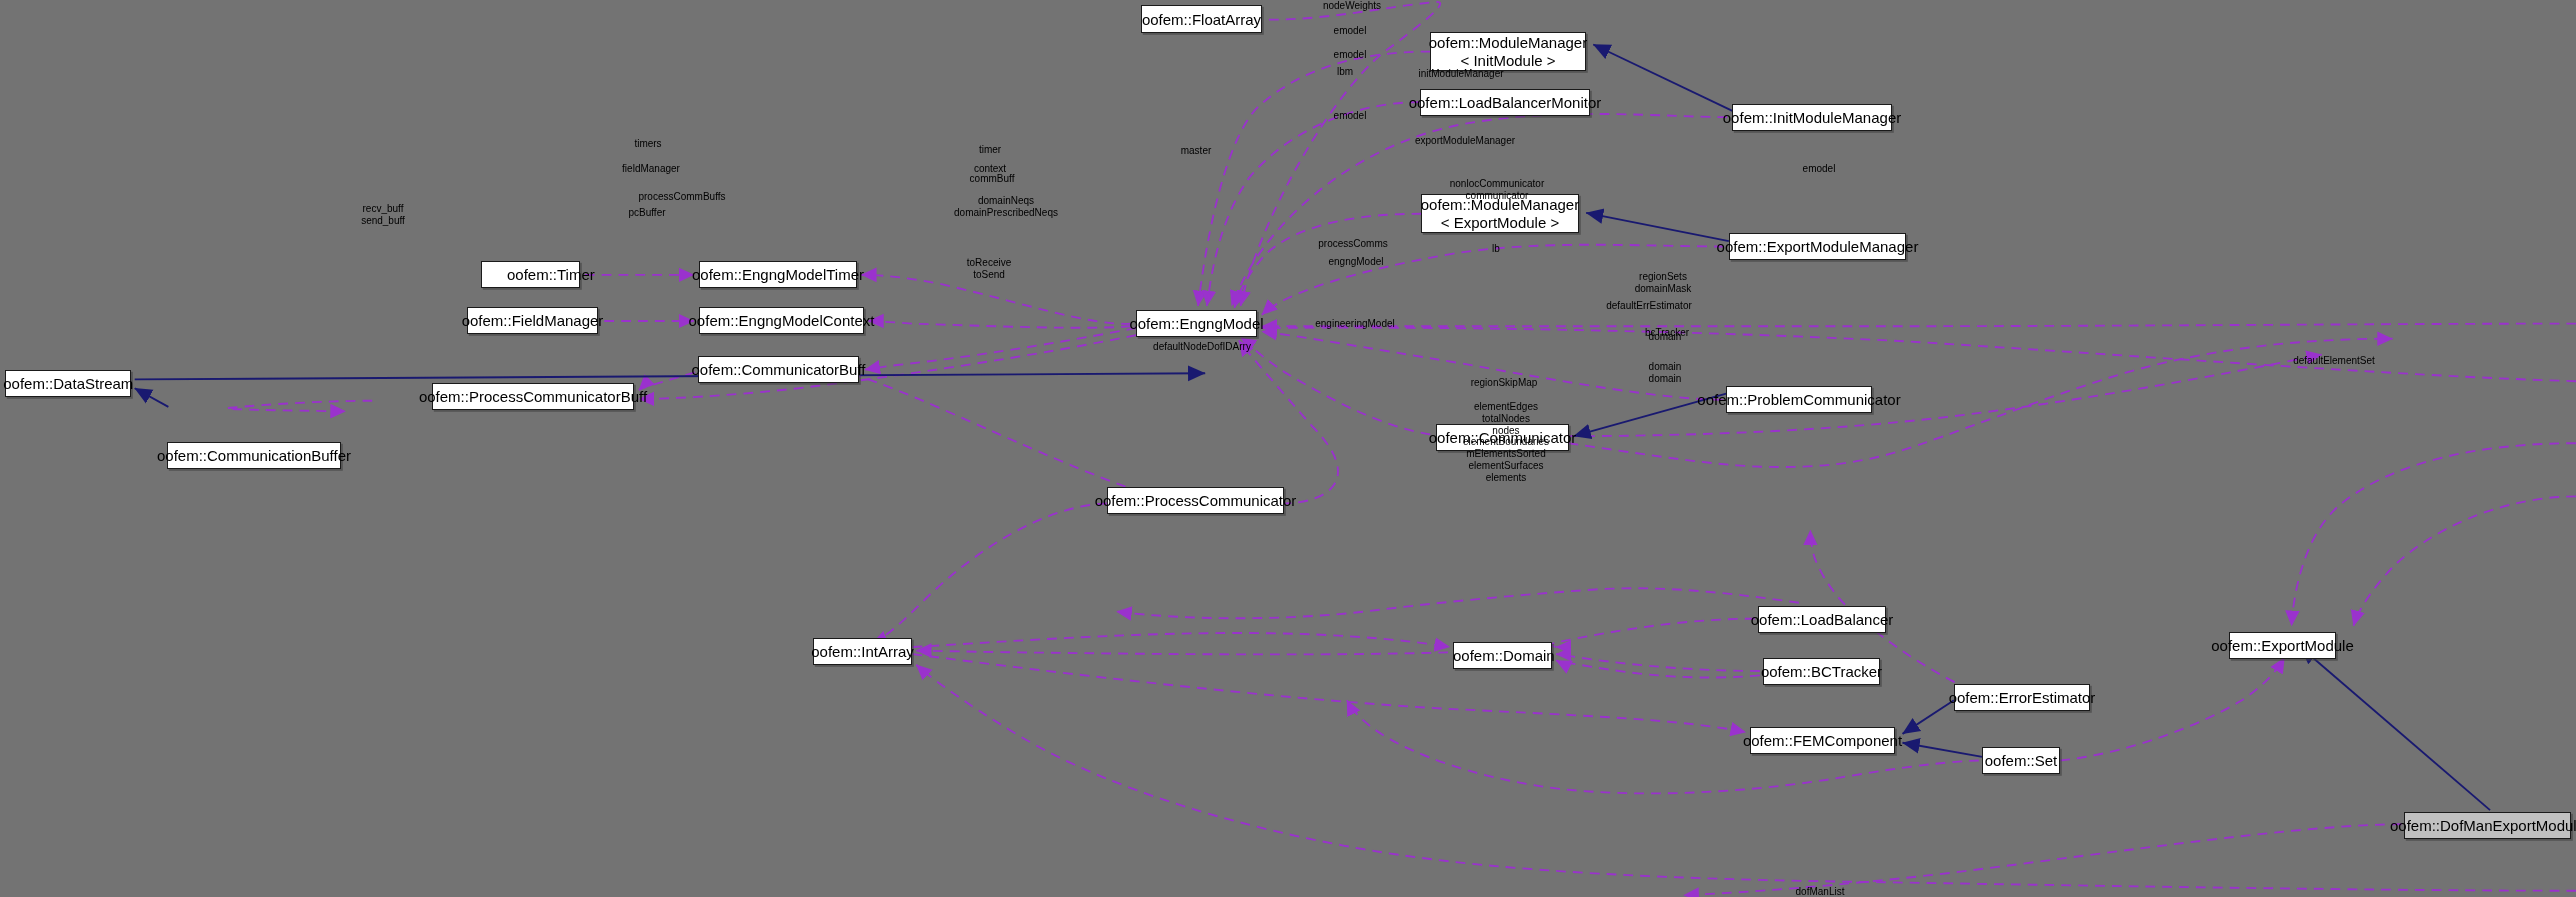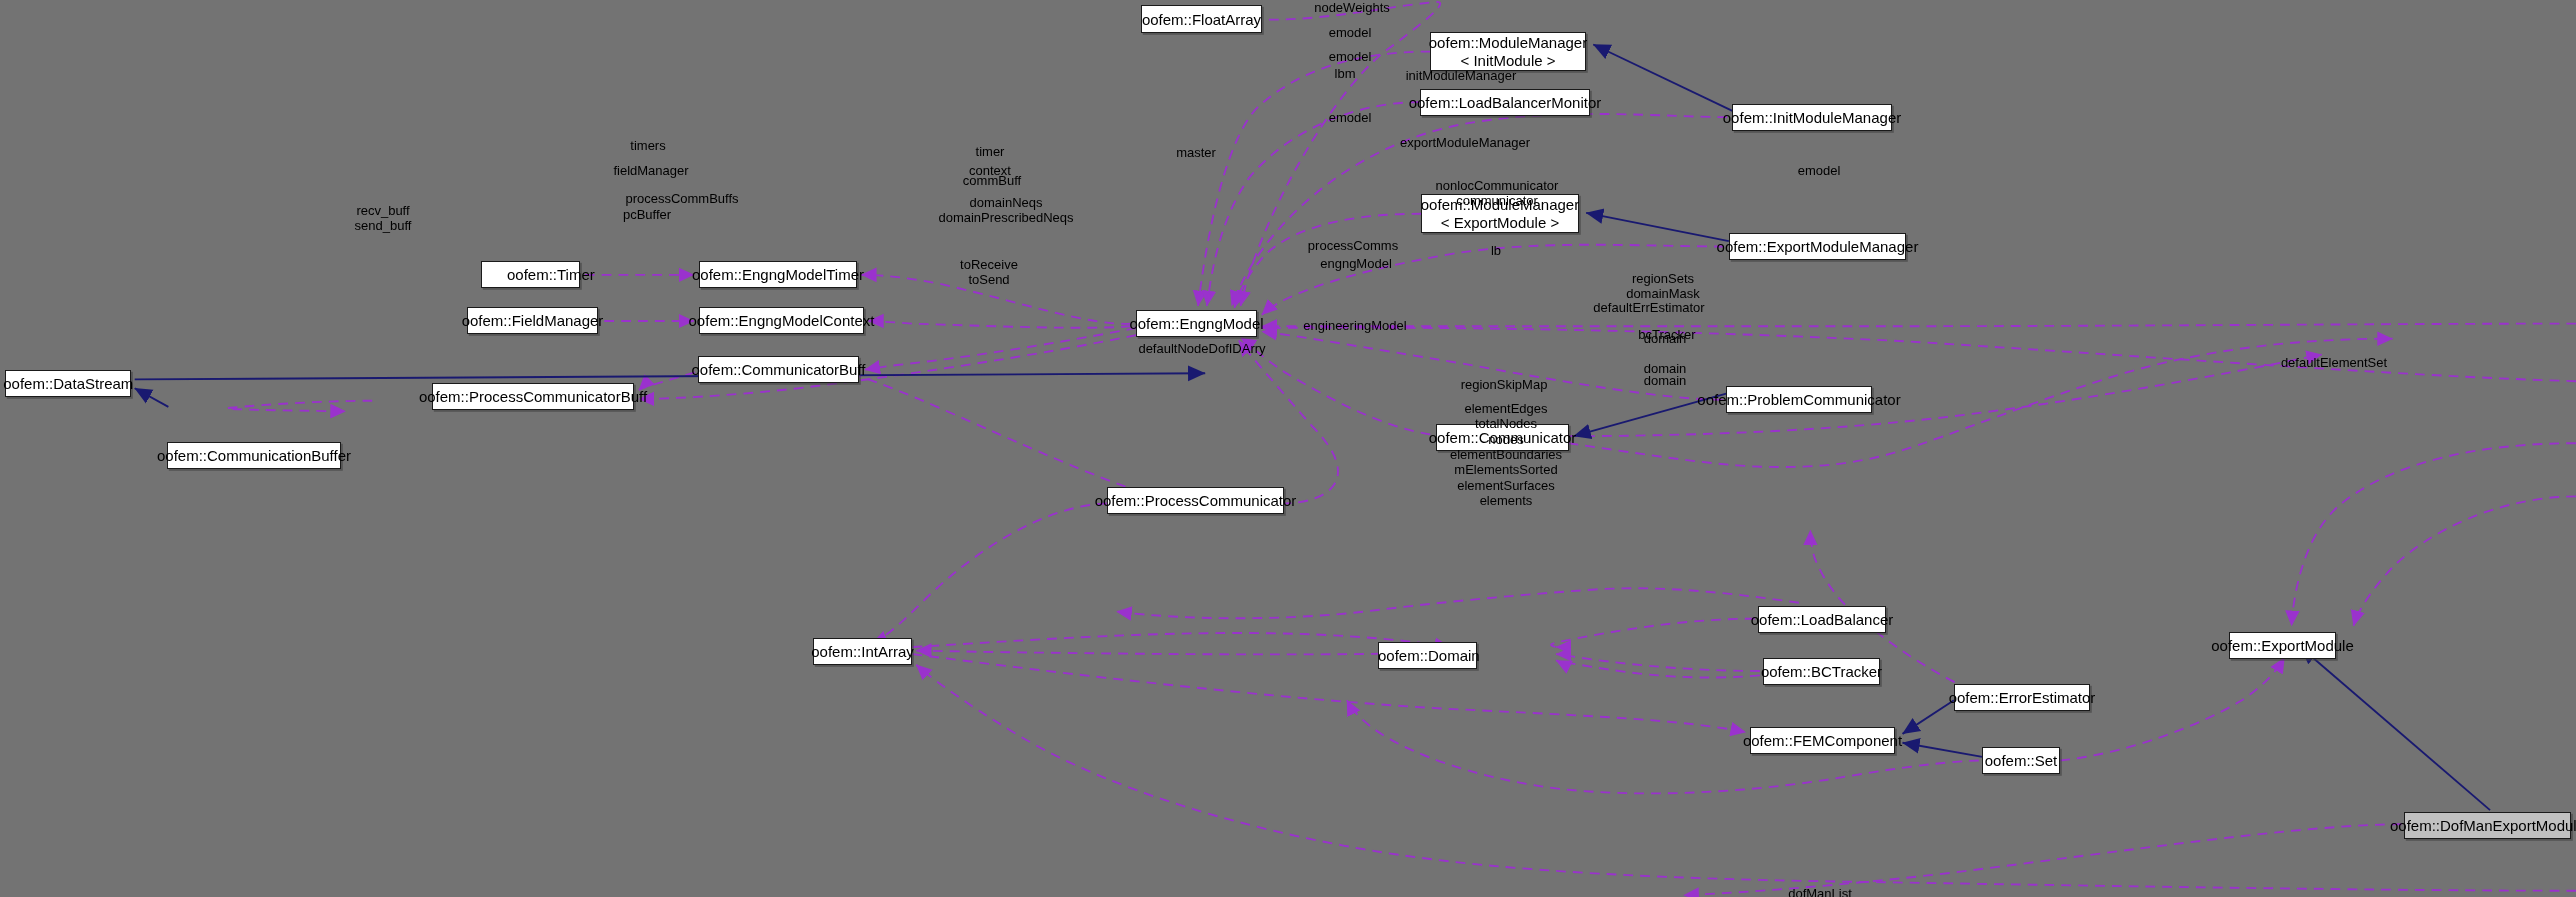--- a/index.html
+++ b/index.html
@@ -39,21 +39,21 @@
     white-space: nowrap;
     box-shadow: 1.8px 1.8px 0 rgba(60,60,60,0.55);
     padding: 0 5.3px;
   }
   .node.highlight {
     background: #c0c0c0;
   }
   .node .l2 { display: block; }
   .edgelabel {
     position: absolute;
-    font-size: 13px;
+    font-size: 10px;
     color: #000000;
     white-space: pre;
     text-align: center;
     line-height: 1.18;
     transform: translateX(-50%);
   }
 </style>
 </head>
 <body>
 
@@ -177,21 +177,21 @@
       </div>
       <div class="node" style="left: 1107px; top: 487px; width: 177px; height: 26.6px;">
         <span class="l1">oofem::ProcessCommunicator</span>
       </div>
       <div class="node" style="left: 813px; top: 638px; width: 99px; height: 26.6px;">
         <span class="l1">oofem::IntArray</span>
       </div>
       <div class="node" style="left: 1758px; top: 606px; width: 128px; height: 26.6px;">
         <span class="l1">oofem::LoadBalancer</span>
       </div>
-      <div class="node" style="left: 1378px; top: 642px; width: 99px; height: 26.6px; padding-left: 8px;">
+      <div class="node" style="left: 1453px; top: 642px; width: 99px; height: 26.6px; padding-left: 8px;">
         <span class="l1">oofem::Domain</span>
       </div>
       <div class="node" style="left: 1763px; top: 658px; width: 117px; height: 26.6px;">
         <span class="l1">oofem::BCTracker</span>
       </div>
       <div class="node" style="left: 1954px; top: 684px; width: 136px; height: 26.6px;">
         <span class="l1">oofem::ErrorEstimator</span>
       </div>
       <div class="node" style="left: 1750px; top: 727px; width: 145px; height: 26.6px;">
         <span class="l1">oofem::FEMComponent</span>

